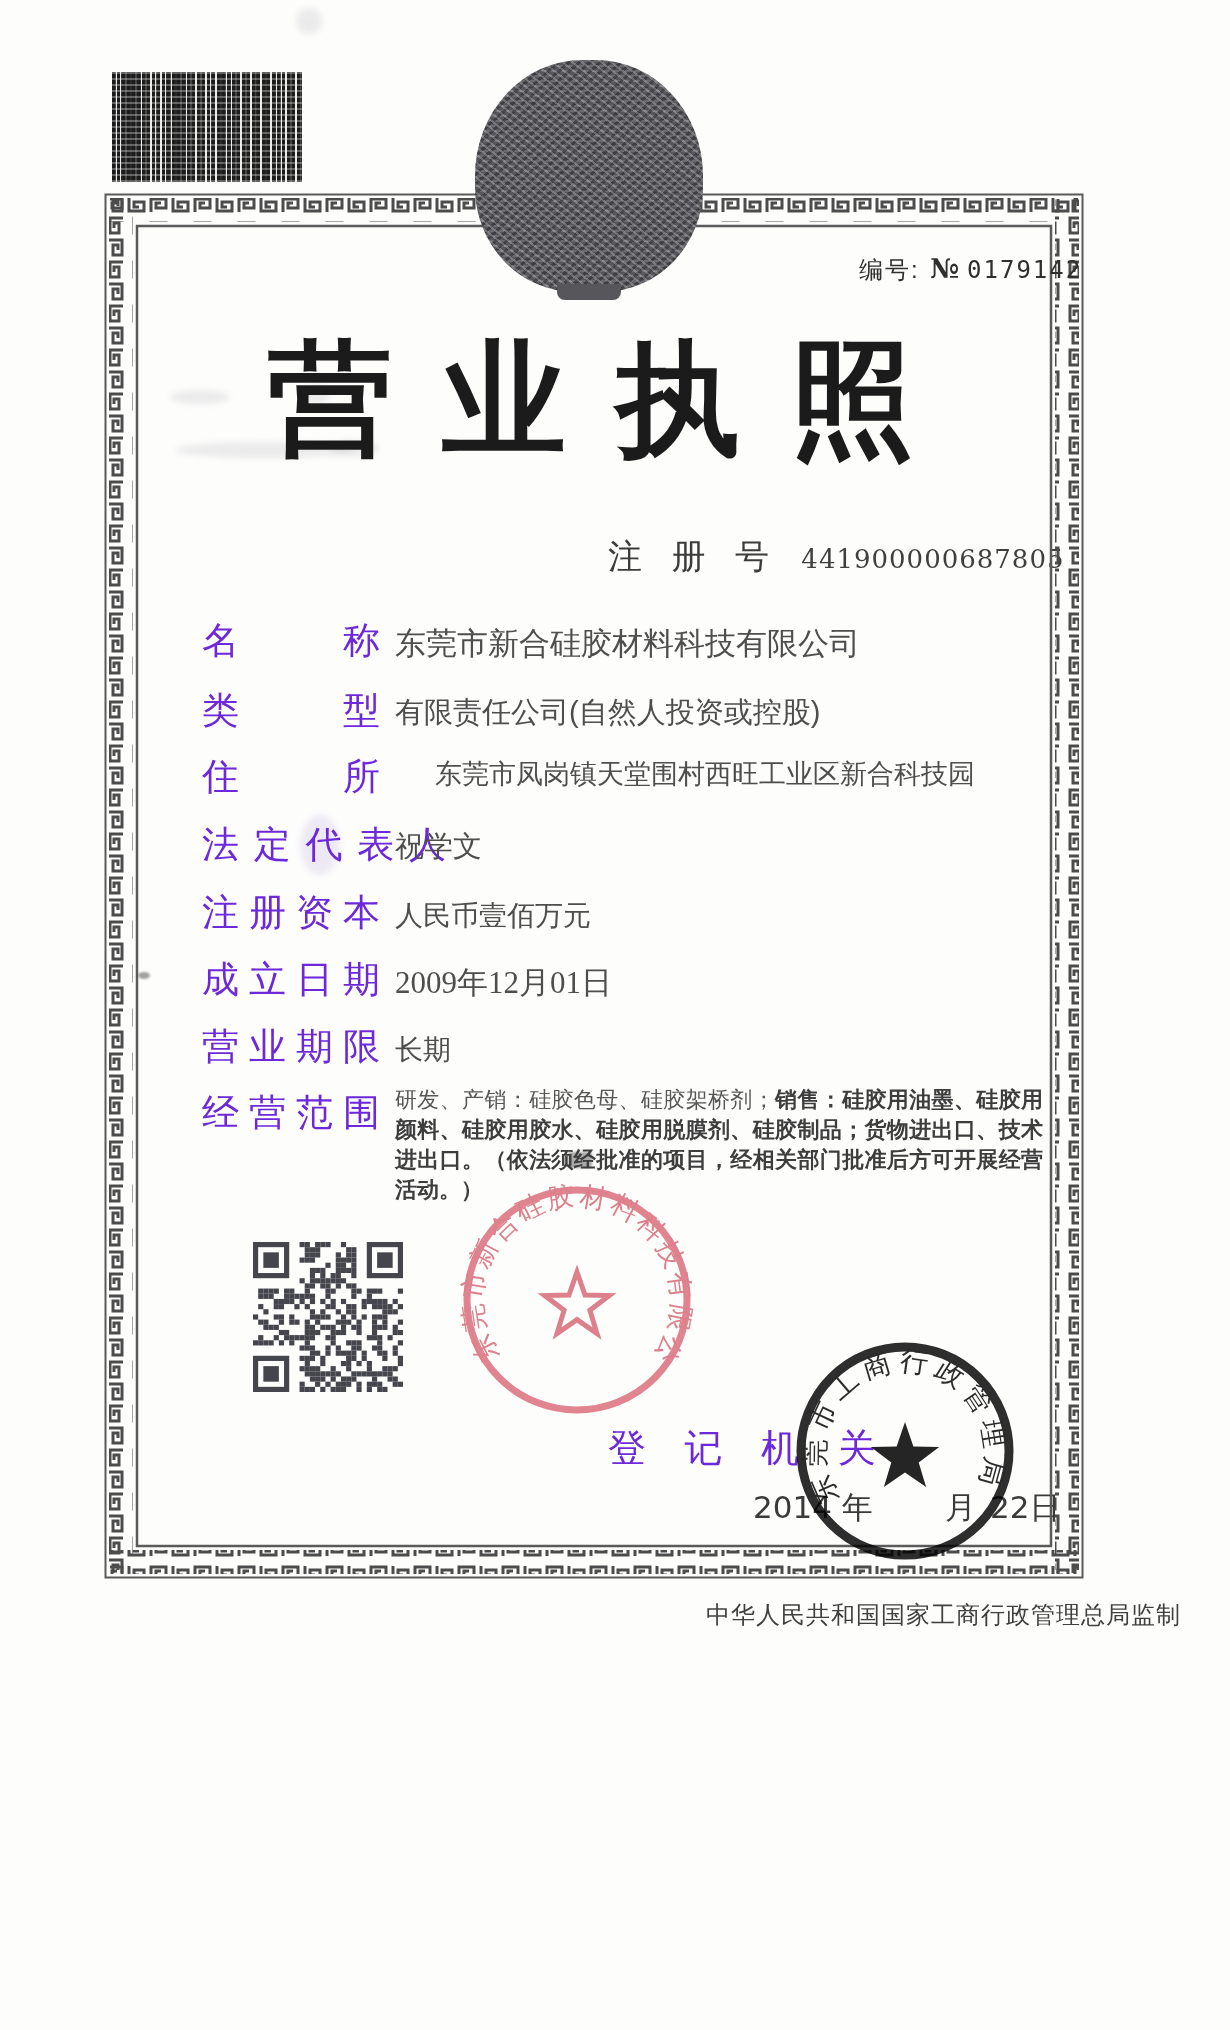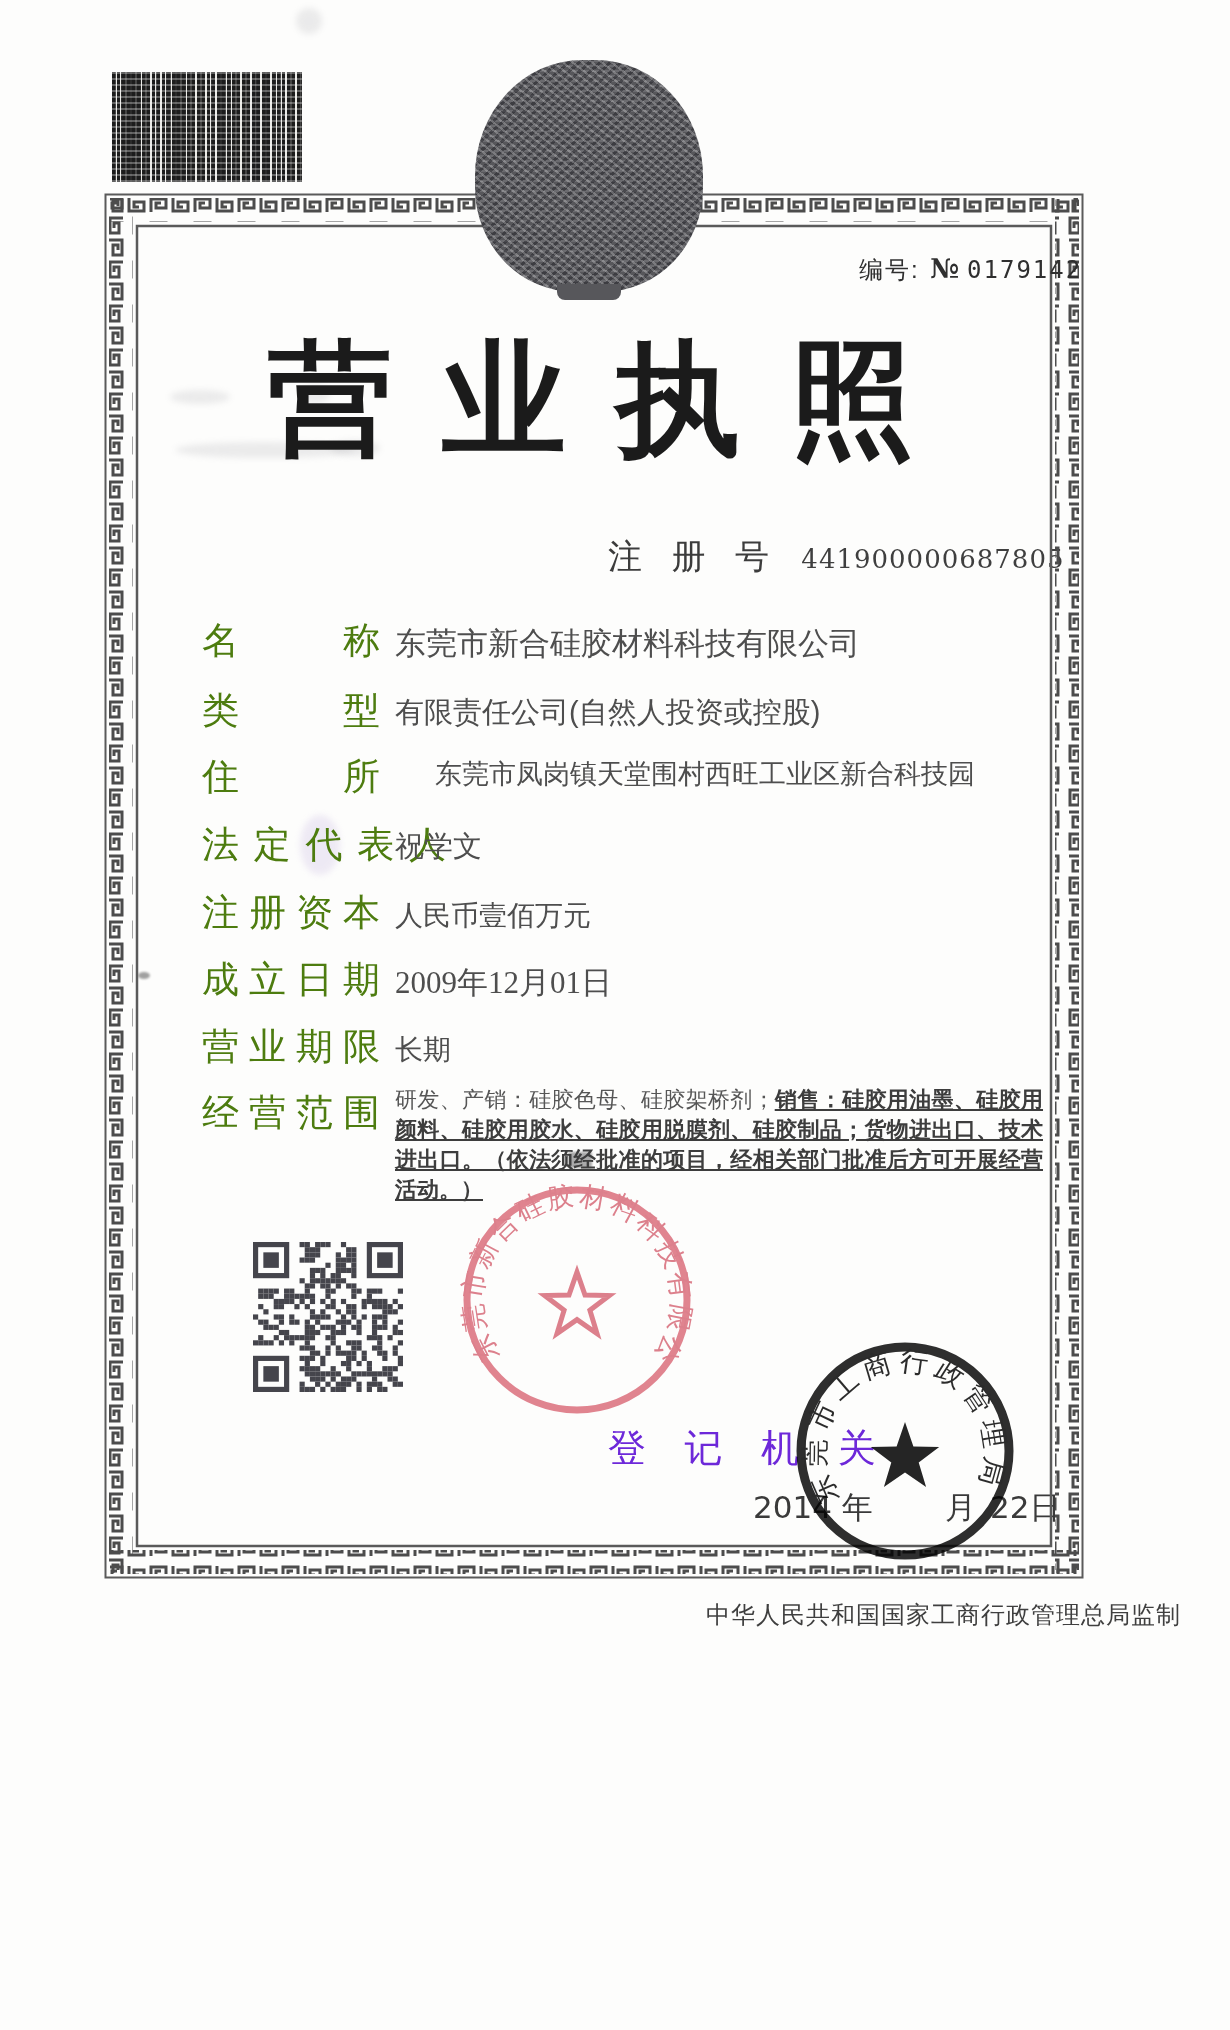--- a/index.html
+++ b/index.html
@@ -34,35 +34,35 @@
   .serial .digits{font-family:"DejaVu Sans Mono",monospace;font-size:24px;letter-spacing:2px;}
 
   .title{position:absolute;left:268px;top:318px;width:700px;font-size:124px;font-weight:bold;
     letter-spacing:50px;color:#1b1b1b;white-space:nowrap;font-family:"DejaVu Sans",sans-serif;}
 
   .regrow{position:absolute;left:608px;top:534px;white-space:nowrap;}
   .regrow .rlabel{font-size:34px;letter-spacing:10px;color:#3c3c3c;text-align:center;}
   .regrow .rvalue{font-family:"DejaVu Serif",serif;font-size:26px;letter-spacing:1px;color:#3f3f3f;margin-left:18px;}
 
   .frow{position:absolute;left:202px;height:52px;white-space:nowrap;}
-  .flabel{display:inline-block;width:178px;font-size:37px;font-weight:500;color:#4d7c0f;
+  .flabel{display:inline-block;width:178px;font-size:37px;font-weight:500;color:#6d28d9;
     text-align:justify;text-align-last:justify;vertical-align:top;}
   .flabel.wide{width:244px;}
   .fvalue{position:absolute;left:193px;top:7px;color:#4e4e4e;white-space:nowrap;}
   .v-name{font-size:31px;}
   .v-type{font-size:29px;}
   .v-addr{font-size:27px;top:4px;margin-left:40px;}
   .v-rep{font-size:29px;}
   .v-cap{font-size:28px;top:9px;}
   .v-date{font-size:31px;font-family:Liberation Serif, serif;}
   .v-term{font-size:28px;top:9px;}
 
   .scope{position:absolute;left:395px;top:1085px;width:648px;font-size:22px;line-height:30px;
     color:#565656;white-space:normal;text-align:justify;}
-  .scope .bold{font-weight:600;color:#3d3d3d;text-decoration:underline;}
+  .scope .bold{font-weight:600;color:#3d3d3d;}
 
   .qr{position:absolute;left:253px;top:1242px;}
 
   .sealred{position:absolute;left:455px;top:1178px;z-index:7;mix-blend-mode:multiply;opacity:.85;}
   .sealblack{position:absolute;left:790px;top:1336px;z-index:8;mix-blend-mode:multiply;opacity:.93;}
 
   .registrar{position:absolute;left:608px;top:1423px;font-size:38px;font-weight:500;letter-spacing:14px;color:#6d28d9;white-space:nowrap;}
   .idate{position:absolute;top:1487px;font-size:31px;color:#3a3a3a;font-family:"DejaVu Sans",sans-serif;white-space:nowrap;}
   .idate.y{left:753px;}
   .idate.m{left:945px;}

